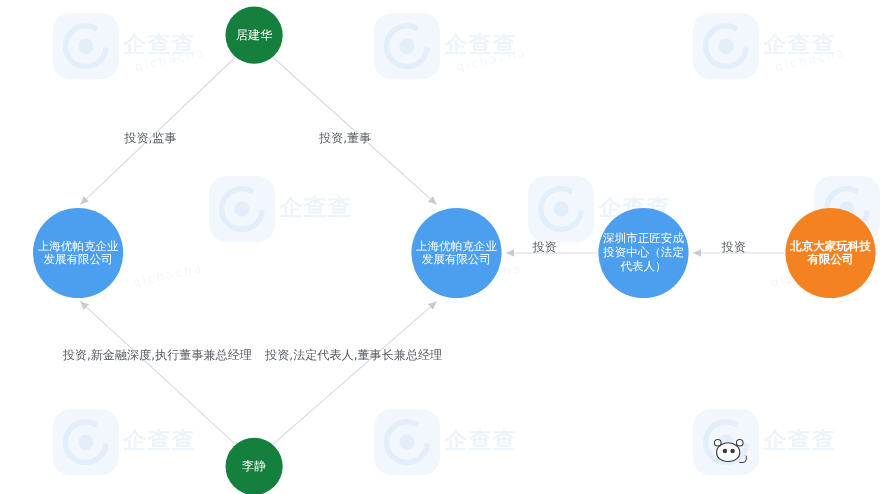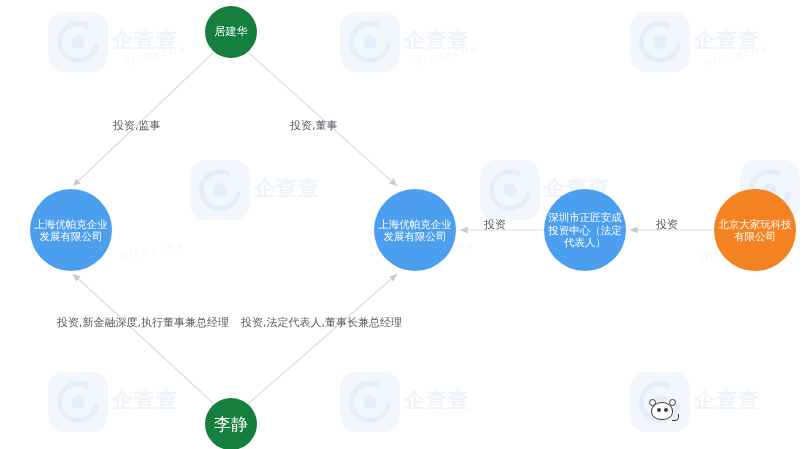--- a/index.html
+++ b/index.html
@@ -73,25 +73,25 @@
     width:100%;
     padding:0 3px;
     box-sizing:border-box;
     word-break:break-all;
   }
   .node-person{background:#15803d;}
   .node-company{background:#4c9fee;}
   .node-company-alt{background:#f58220;}
 
   .n-top{left:205px;top:6px;width:52px;height:52px;font-size:11px;}
-  .n-bottom{left:205px;top:398px;width:52px;height:52px;font-size:17px;justify-content:flex-end;}
+  .n-bottom{left:205px;top:398px;width:52px;height:52px;font-size:11px;justify-content:flex-end;}
   .n-left{left:14px;top:189px;width:82px;height:82px;font-size:10.5px;margin-left:16px;}
   .n-center{left:374px;top:189px;width:82px;height:82px;font-size:10.5px;}
   .n-right1{left:544px;top:189px;width:82px;height:82px;font-size:10.5px;}
-  .n-right2{left:714px;top:189px;width:82px;height:82px;font-size:10.5px;}
+  .n-right2{left:714px;top:189px;width:82px;height:82px;font-size:10.5px;font-weight:bold;}
 
   
   .edge-label{
     position:absolute;
     font-size:11px;
     color:#555b63;
     white-space:nowrap;
     z-index:6;
     background:transparent;
   }

